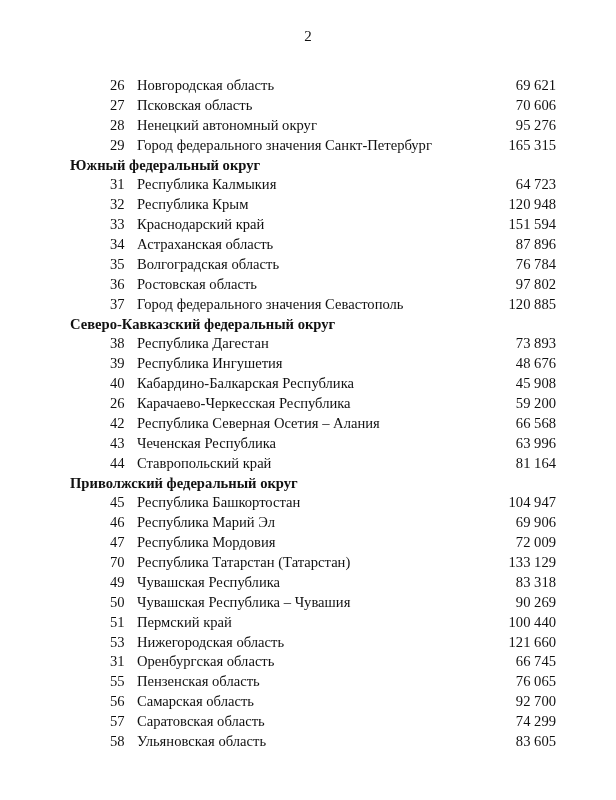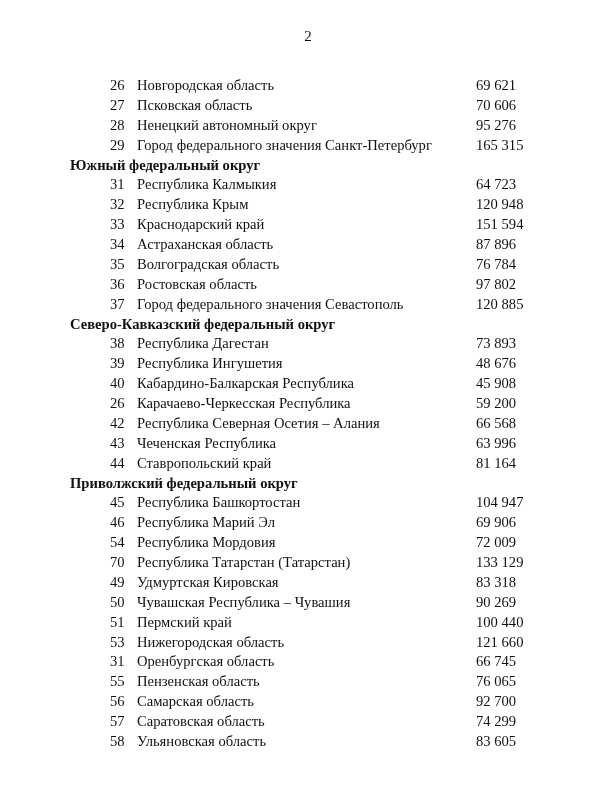--- a/index.html
+++ b/index.html
@@ -3,21 +3,21 @@
   <meta charset="utf-8">
   <style>
     html, body { margin: 0; padding: 0; background: #ffffff; }
     body { width: 616px; height: 800px; position: relative; overflow: hidden;
            font-family: "Liberation Serif", "DejaVu Serif", serif; color: #111; }
     .page-num { position: absolute; top: 28px; left: 0; width: 616px; text-align: center; font-size: 15px; }
     .list { position: absolute; top: 76px; left: 0; width: 616px; padding-left: 46px; }
     .line { height: 19.89px; line-height: 19.89px; position: relative; font-size: 14.6px; white-space: nowrap; }
     .num { position: absolute; left: 64px; width: 20px; }
     .name { position: absolute; left: 91px; }
-    .val { position: absolute; left: 430px; width: 80px; text-align: left; }
+    .val { position: absolute; left: 430px; width: 80px; text-align: right; }
     .hdr { text-align: left; font-weight: bold; padding-left: 24px; }
   </style>
 </head>
 <body>
 
 <div class="page-num">2</div>
 <div class="list" id="list">
     <div class="line">
       <span class="num">26</span>
       <span class="name">Новгородская область</span>
@@ -115,32 +115,32 @@
       <span class="num">45</span>
       <span class="name">Республика Башкортостан</span>
       <span class="val">104 947</span>
     </div>
     <div class="line">
       <span class="num">46</span>
       <span class="name">Республика Марий Эл</span>
       <span class="val">69 906</span>
     </div>
     <div class="line">
-      <span class="num">54</span>
+      <span class="num">47</span>
       <span class="name">Республика Мордовия</span>
       <span class="val">72 009</span>
     </div>
     <div class="line">
       <span class="num">70</span>
       <span class="name">Республика Татарстан (Татарстан)</span>
       <span class="val">133 129</span>
     </div>
     <div class="line">
       <span class="num">49</span>
-      <span class="name">Удмуртская Кировская</span>
+      <span class="name">Чувашская Республика</span>
       <span class="val">83 318</span>
     </div>
     <div class="line">
       <span class="num">50</span>
       <span class="name">Чувашская Республика – Чувашия</span>
       <span class="val">90 269</span>
     </div>
     <div class="line">
       <span class="num">51</span>
       <span class="name">Пермский край</span>

